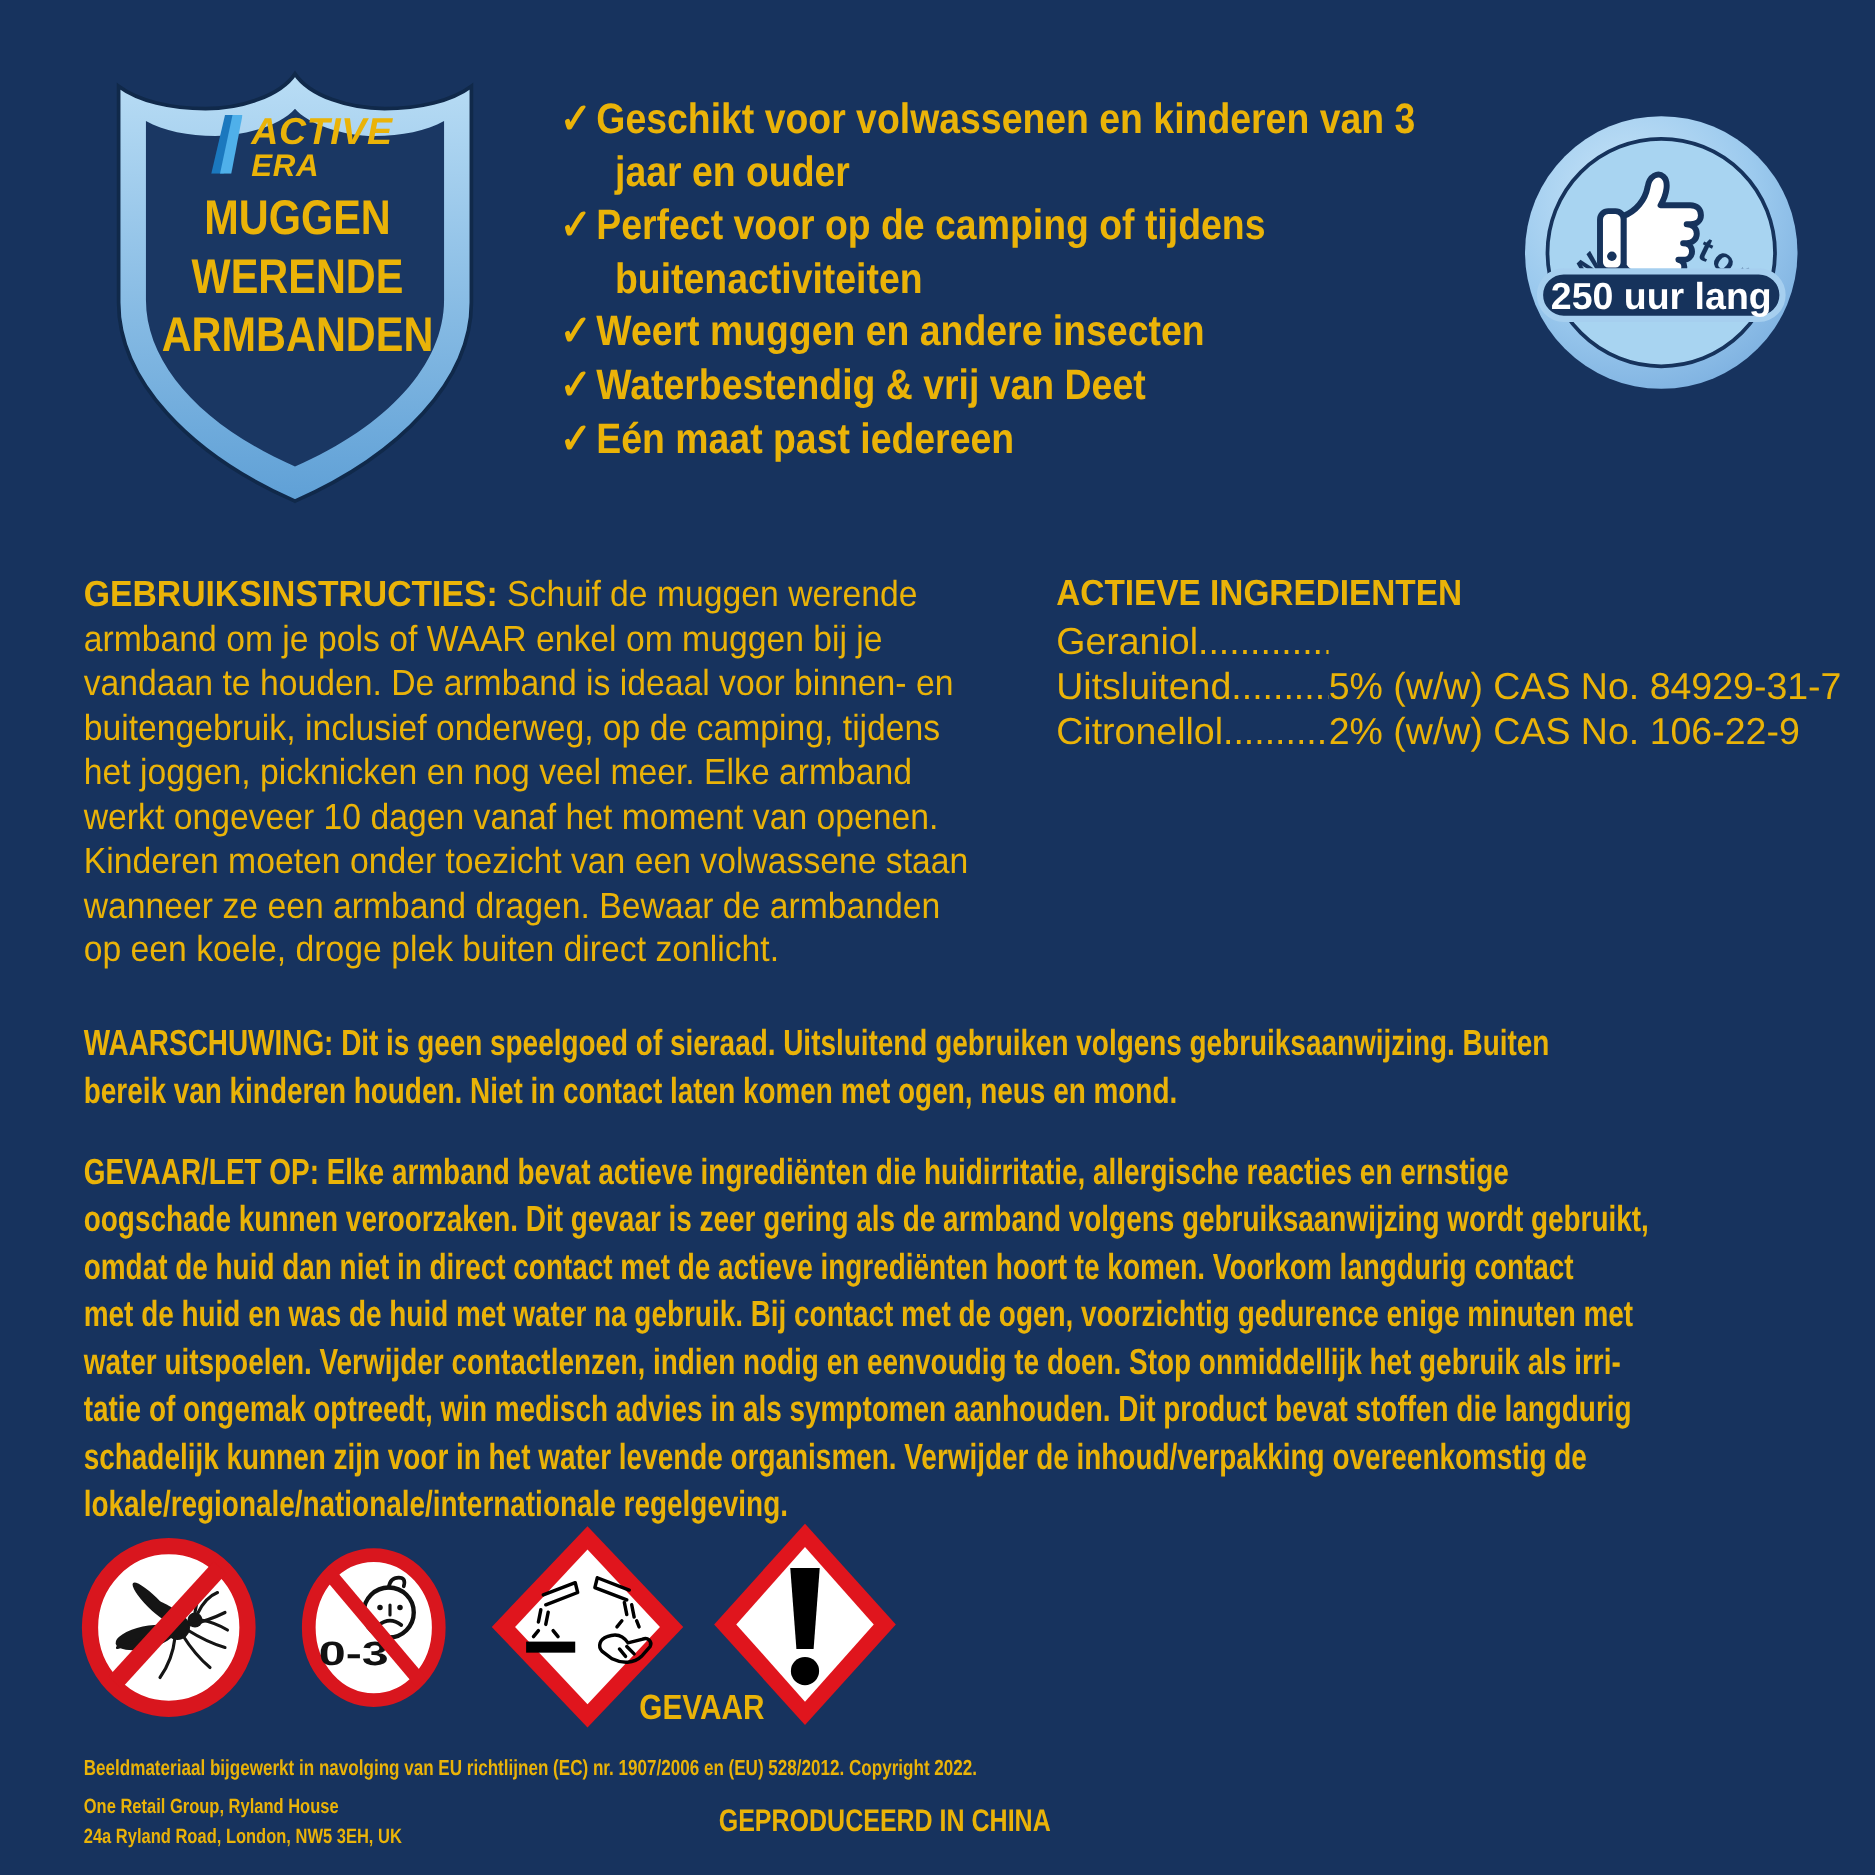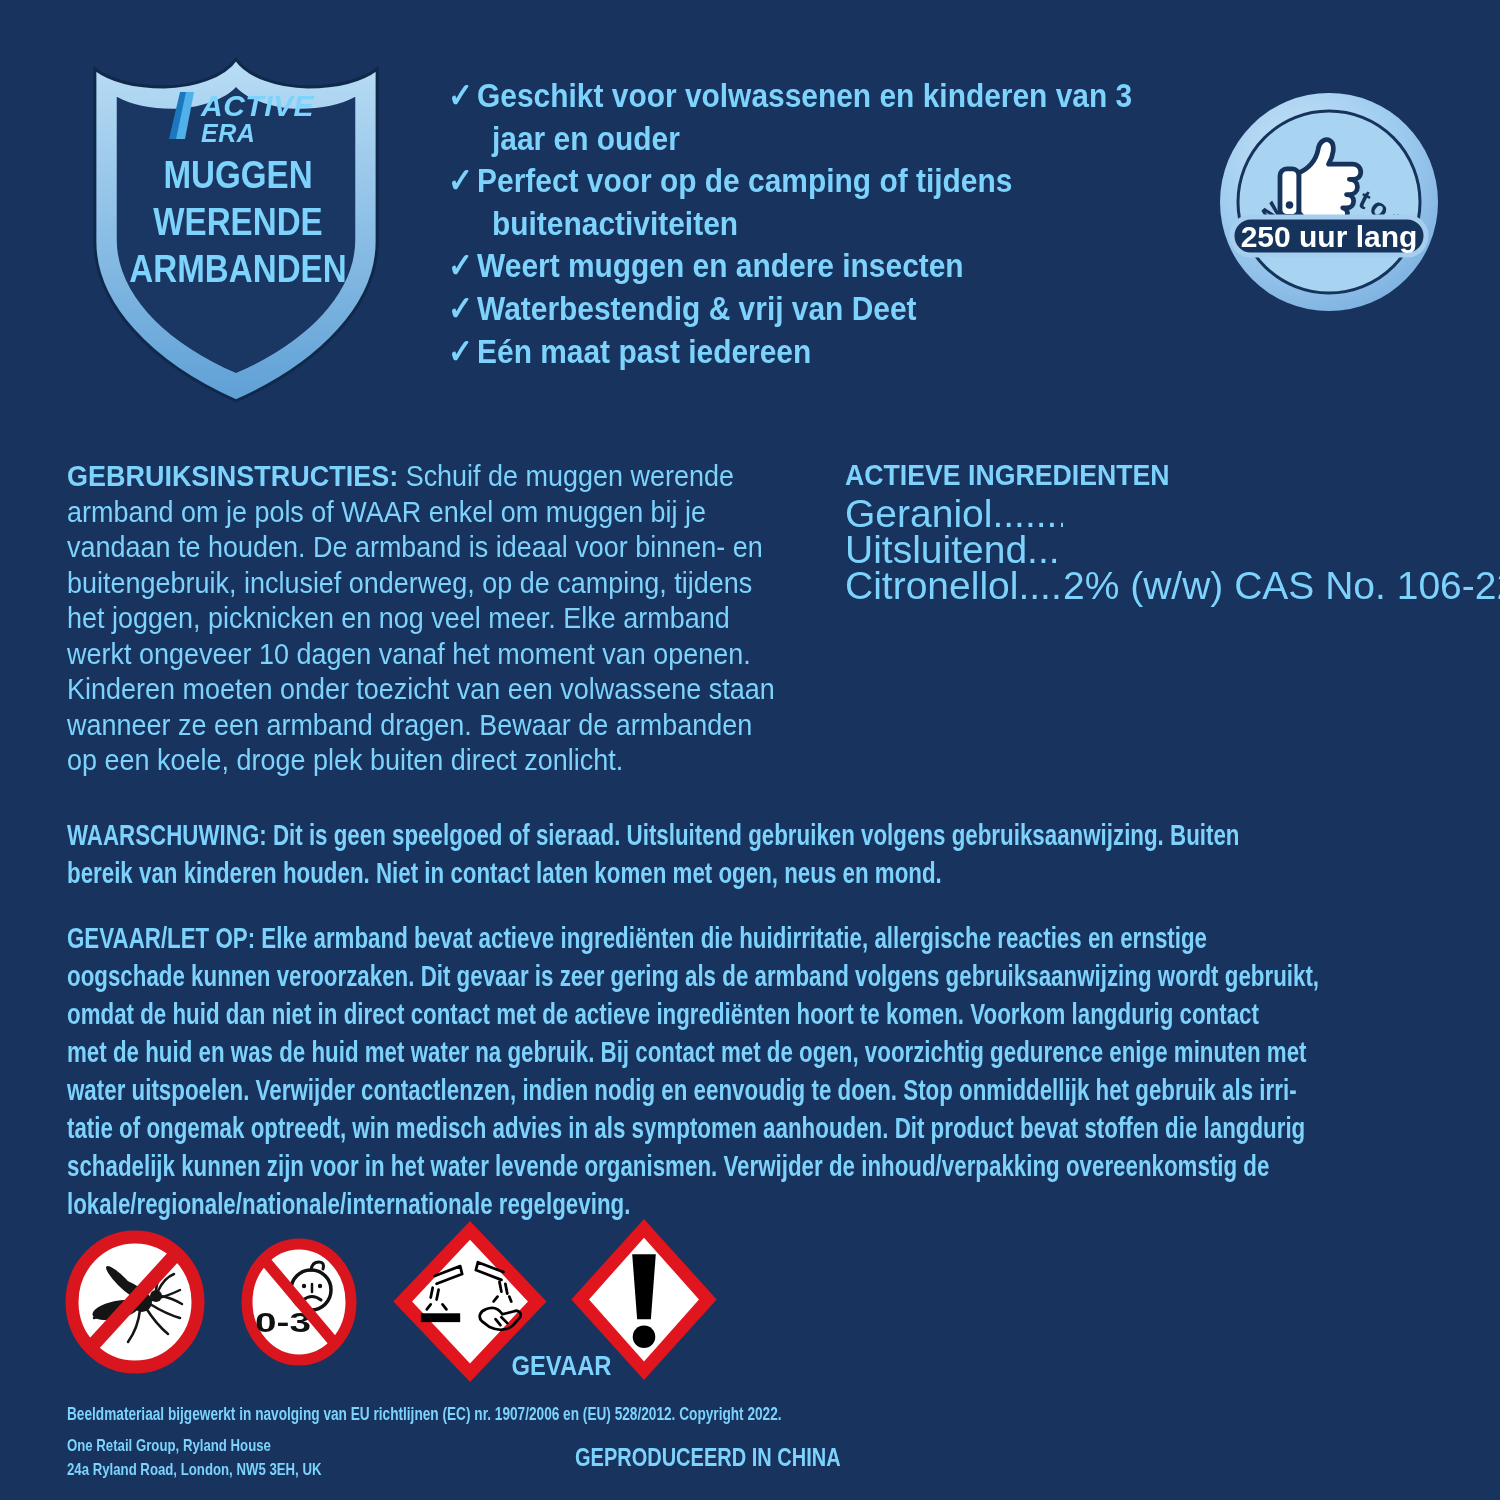--- a/index.html
+++ b/index.html
@@ -1,18 +1,18 @@
 <!DOCTYPE html>
 <html><head>
 <meta charset="utf-8">
 <style>
   html,body { margin:0; padding:0; background:#0d2240; }
   #canvas {
     position:relative; width:1500px; height:1500px; overflow:hidden;
-    background:#17335E; color:#7dd3fc;
+    background:#17335E; color:#eab308;
     font-family:"Liberation Sans", sans-serif;
   }
   .abs { position:absolute; }
 
   
   .shield-svg { left:77px; top:52px; width:318px; height:356px; }
   .logo { left:167px; top:92px; display:flex; gap:7px; align-items:flex-start; }
   .logo-stripe { width:27px; height:47px; }
   .logo-active { font-size:30px; font-weight:900; font-style:italic; letter-spacing:.5px; line-height:28px; }
   .logo-era    { font-size:25px; font-weight:700; font-style:italic; letter-spacing:.5px; line-height:24px; margin-top:1px; }
@@ -34,21 +34,21 @@
   .arc-text { font-size:27px; font-weight:800; letter-spacing:3px; fill:#16335C; }
   .pill-text { font-size:30px; font-weight:800; fill:#ffffff; }
 
   
   p { margin:0; }
   .plabel { font-weight:800; }
   .instructions { left:67px; top:459px; width:830px; font-size:29px; line-height:35.5px;
                   white-space:pre-line; transform:scaleX(.93); transform-origin:0 0; }
   .ing-title { left:845px; top:459px; width:330px; font-size:29px; font-weight:800;
                transform:scaleX(.92); transform-origin:0 0; white-space:nowrap; }
-  .ing-rows { left:845px; top:496px; width:604px; font-size:39px; line-height:36px; }
+  .ing-rows { left:845px; top:496px; width:604px; font-size:30px; line-height:36px; }
   .ing-row { display:flex; white-space:nowrap; }
   .ing-left { width:218px; flex:none; display:flex; overflow:hidden; }
   .ing-dots { flex:1; overflow:hidden; white-space:nowrap; }
   .warnpara { width:1810px; font-size:29px; font-weight:700; line-height:38px;
               white-space:pre-line; transform:scaleX(.77); transform-origin:0 0; }
   .warning { left:67px; top:816px; }
   .danger  { left:67px; top:919px; }
 
   
   .pic-mosquito { left:64px;  top:1230px; width:142px; height:144px; }
@@ -159,20 +159,21 @@
       <span class="ing-left">
           <span class="ing-name">Geraniol</span>
           <span class="ing-dots">......................................................</span>
         </span>
     </div>
     <div class="ing-row">
       <span class="ing-left">
           <span class="ing-name">Uitsluitend</span>
           <span class="ing-dots">......................................................</span>
         </span>
+      <span class="ing-rest">5% (w/w) CAS No. 84929-31-7</span>
     </div>
     <div class="ing-row">
       <span class="ing-left">
           <span class="ing-name">Citronellol</span>
           <span class="ing-dots">......................................................</span>
         </span>
       <span class="ing-rest">2% (w/w) CAS No. 106-22-9</span>
     </div>
   </div>
 

